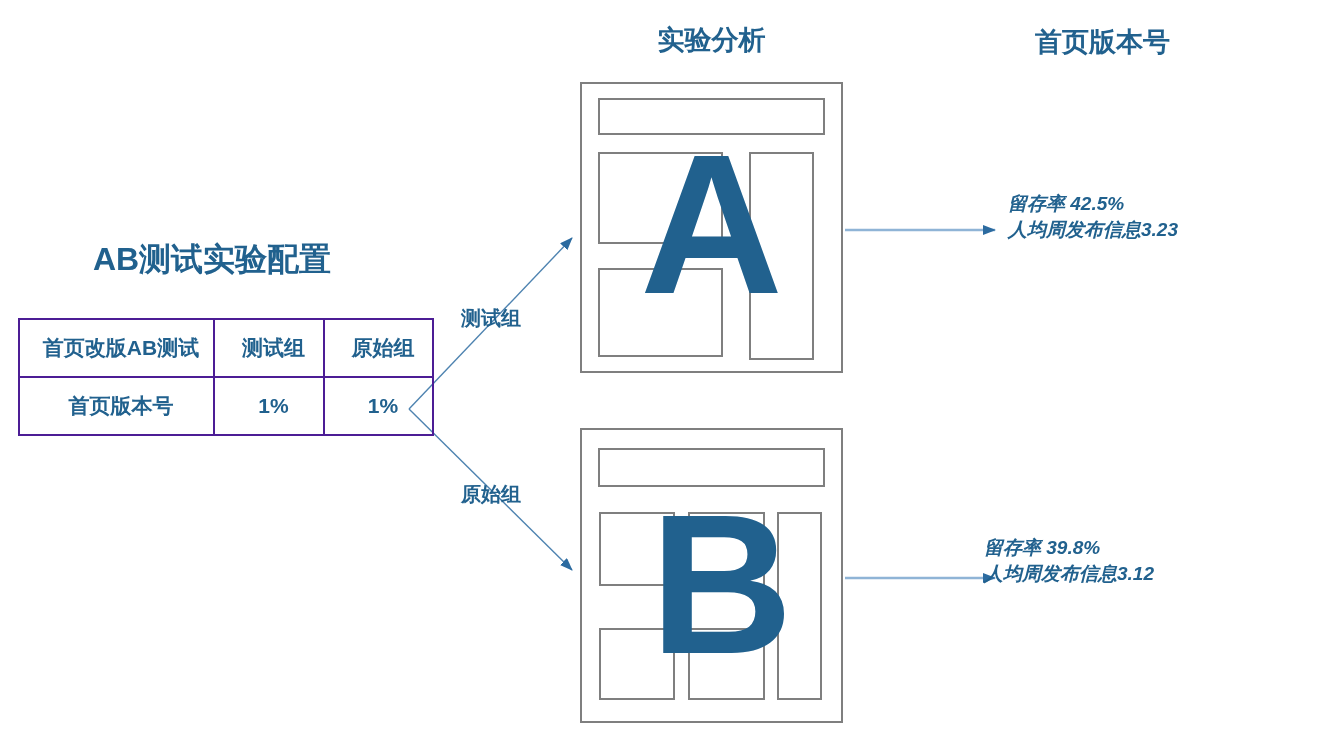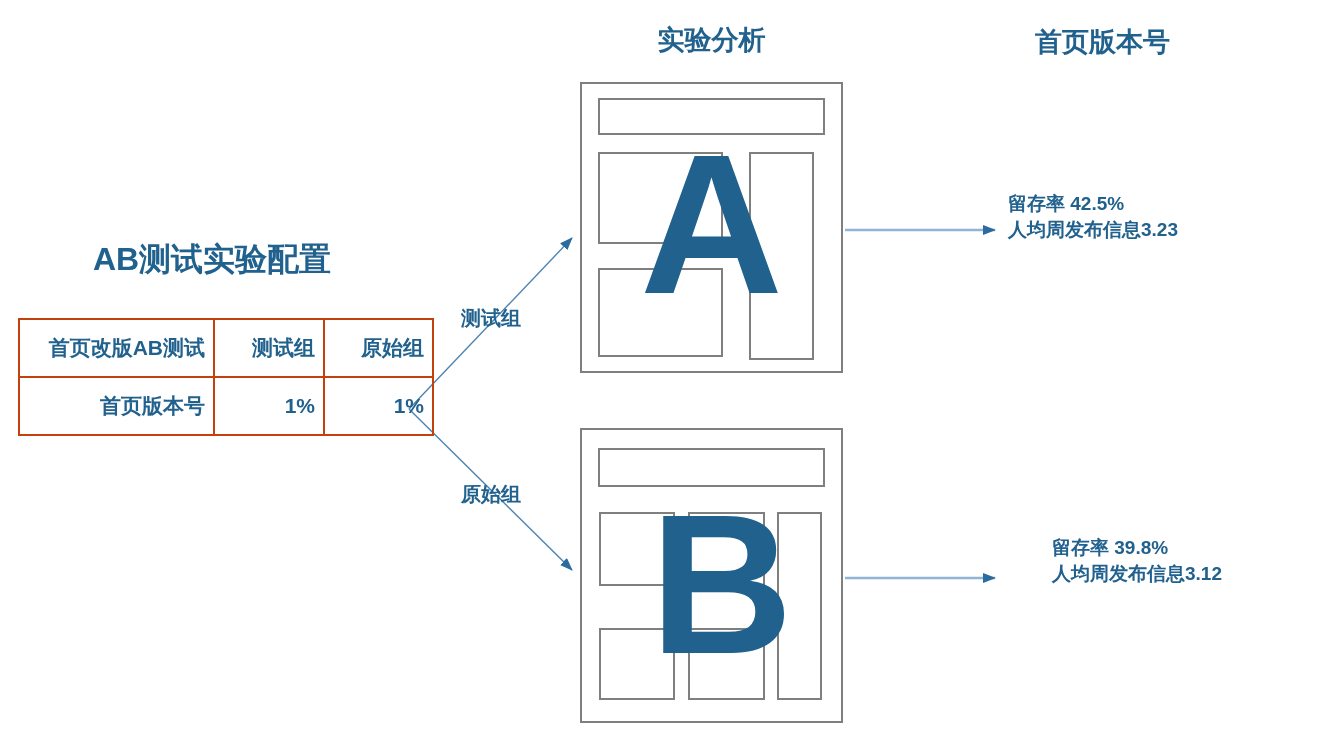--- a/index.html
+++ b/index.html
@@ -28,27 +28,27 @@
   .title.run    { left: 580px; top: 22px;  width: 263px; font-size: 27px; }
   .title.analysis { left: 1000px; top: 24px; width: 205px; font-size: 27px; }
 
   table.config-table {
     position: absolute;
     left: 18px; top: 318px;
     border-collapse: collapse;
     table-layout: fixed;
   }
   table.config-table td, table.config-table th {
-    border: 2px solid #c2410c;
+    border: 2px solid #4c1d95;
     height: 56px;
     padding: 0 8px 0 17px;
     color: #21618e;
     font-size: 21px;
     font-weight: bold;
-    text-align: right;
+    text-align: center;
     vertical-align: middle;
     white-space: nowrap;
   }
   .col-a { width: 168px; }
   .col-b { width: 83px; }
   .col-c { width: 82px; }
 
   .branch-label {
     position: absolute;
     color: #21618e;
@@ -98,23 +98,24 @@
   .letter-a { left: 0px; right: 0px;  top: 42px; }
   .letter-b { left: 10px; right: -10px; top: 56px; }
 
   .metrics {
     position: absolute;
     color: #21618e;
     font-size: 19px;
     font-weight: bold;
     line-height: 26px;
     white-space: nowrap;
+    font-style: italic;
   }
   .metrics.metrics-a { left: 1008px; top: 191px; }
-  .metrics.metrics-b { left: 1052px; top: 535px; }
+  .metrics.metrics-b { left: 984px; top: 535px; }
 </style>
 </head>
 <body>
 
 <div class="canvas">
 
   <svg class="arrows" viewBox="0 0 1340 744" xmlns="http://www.w3.org/2000/svg">
     <defs>
       <marker id="head" markerUnits="userSpaceOnUse" markerWidth="14" markerHeight="12" refX="12" refY="5" orient="auto">
         <path d="M0,0 L13,5 L0,10 Z" fill="#2c6ba0"></path>

